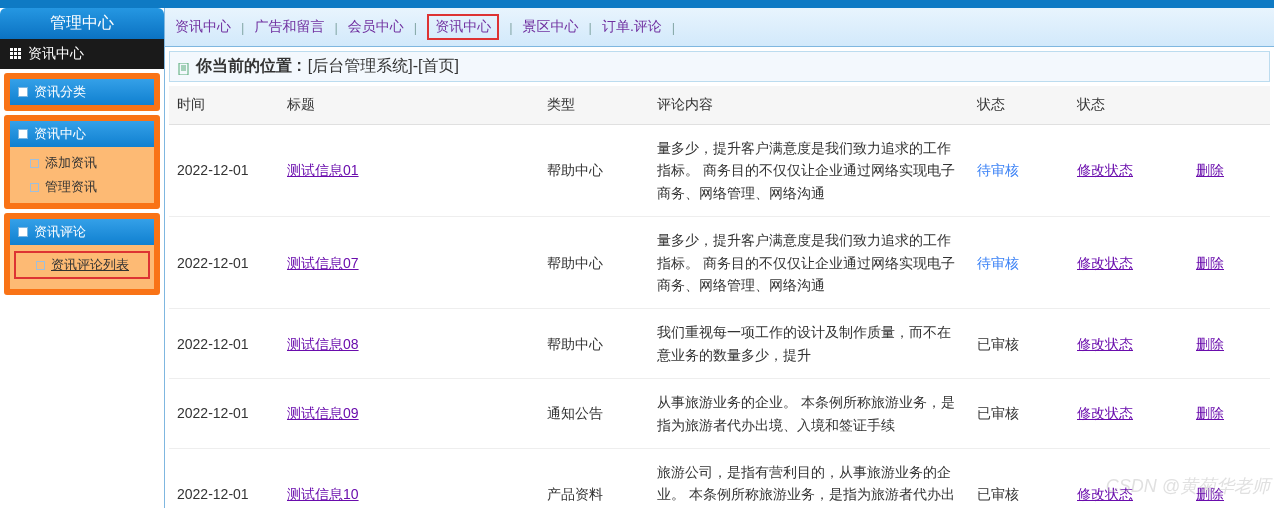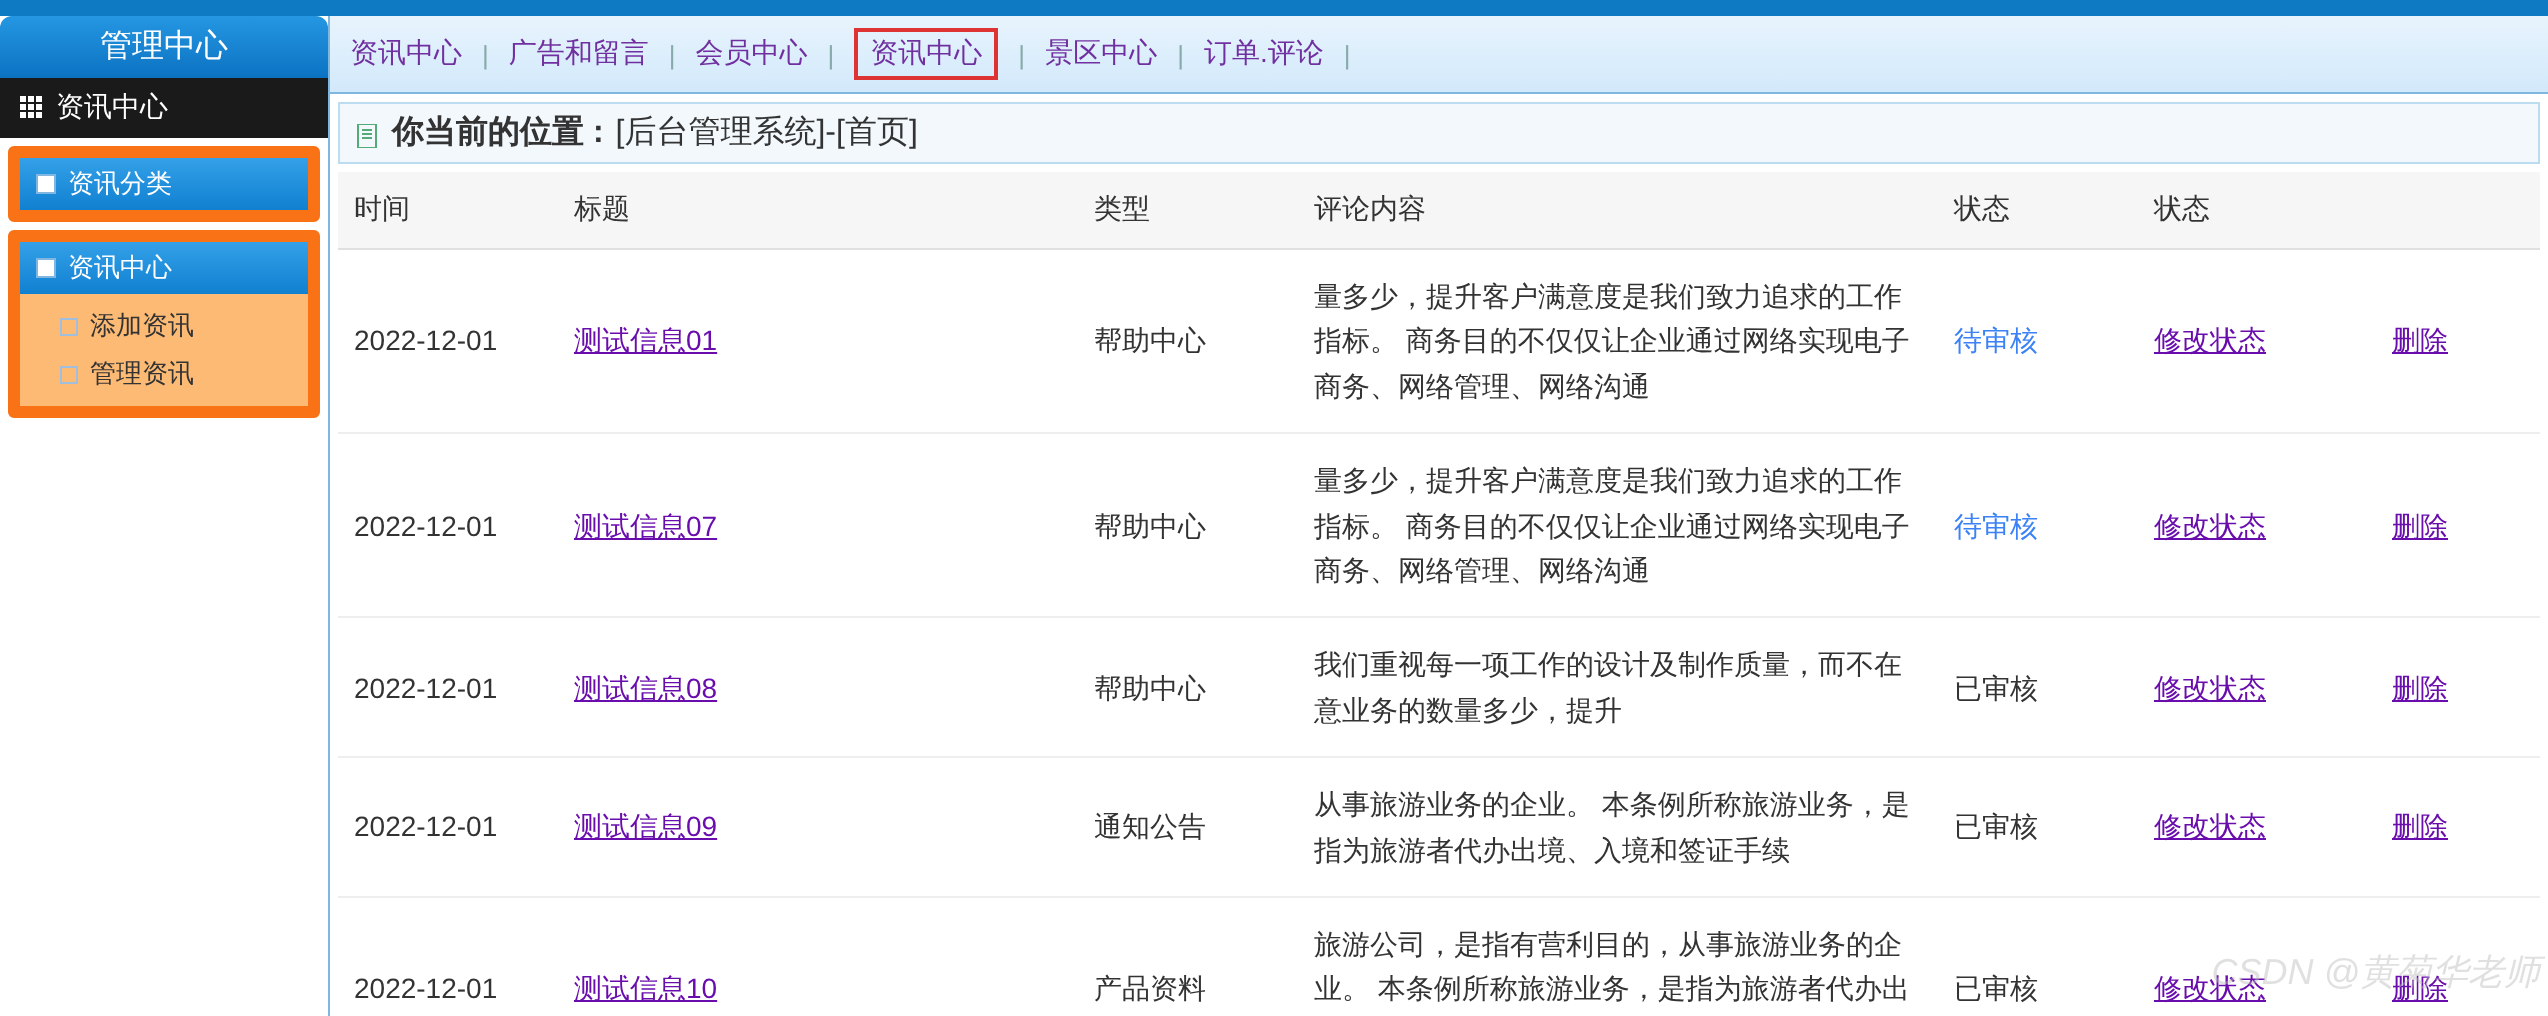--- a/index.html
+++ b/index.html
@@ -113,20 +113,34 @@
             <div class="side-item">
               <span class="dot"></span>
               <a>添加资讯</a>
             </div>
             <div class="side-item">
               <span class="dot"></span>
               <a>管理资讯</a>
             </div>
           </div>
         </div>
+        <div class="side-group">
+          <div class="side-group-head">
+            <span class="sq-icon"></span>
+            <span>资讯评论</span>
+          </div>
+          <div class="side-items">
+            <div class="redbox">
+              <div class="side-item">
+                <span class="dot"></span>
+                <a class="ul">资讯评论列表</a>
+              </div>
+            </div>
+          </div>
+        </div>
       </div>
   </div>
 
   <div class="main">
     <div class="topnav" id="topnav">
         <a>资讯中心</a>
         <span class="sep"> | </span>
         <a>广告和留言</a>
         <span class="sep"> | </span>
         <a>会员中心</a>

